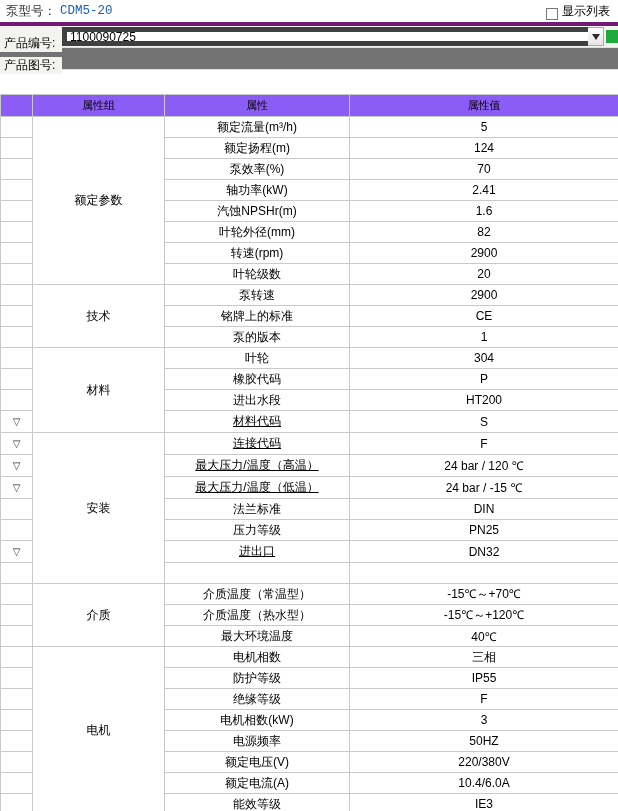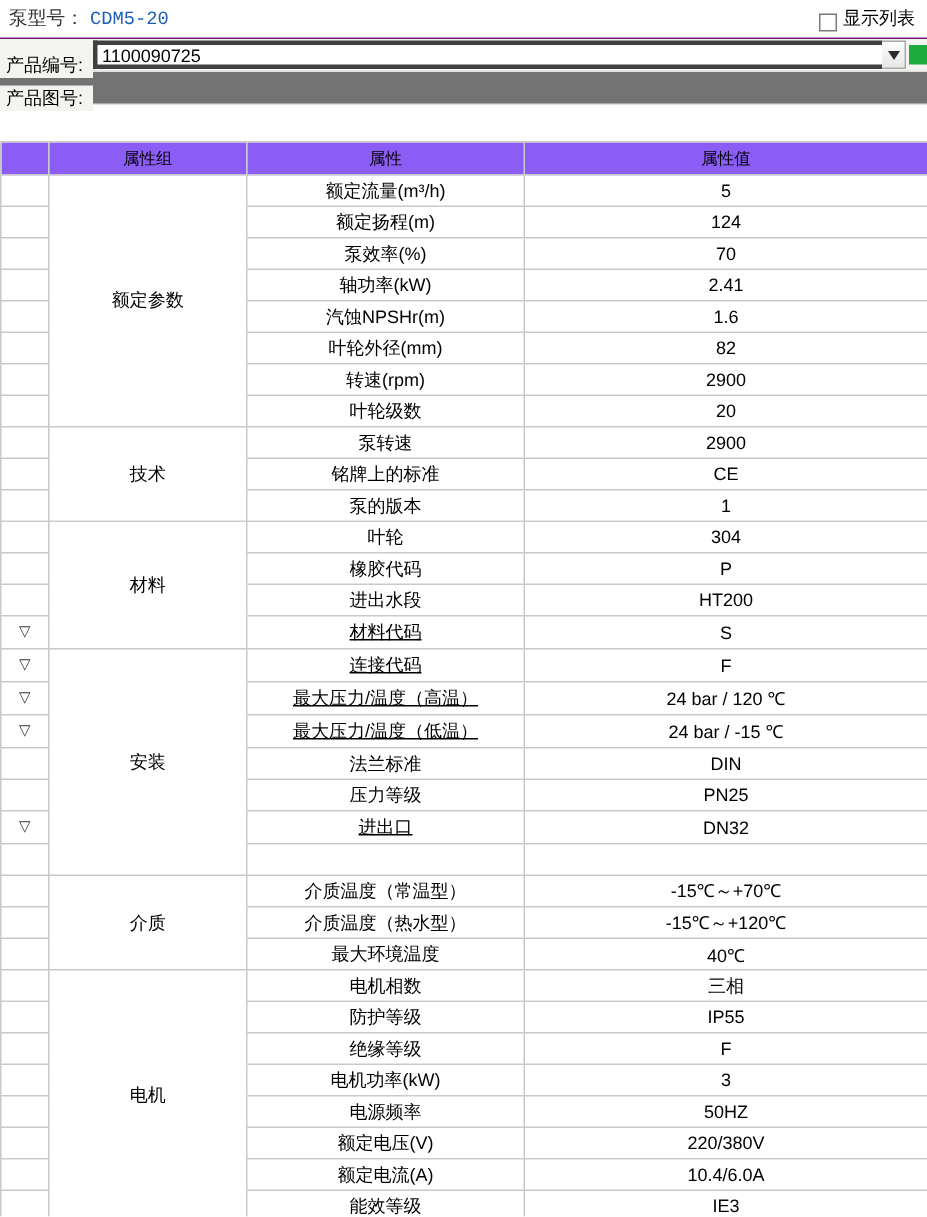--- a/index.html
+++ b/index.html
@@ -14,21 +14,21 @@
   }
   .page { width: 618px; height: 811px; position: relative; }
 
   
   .model-row {
     height: 26px;
     display: flex;
     align-items: center;
     padding: 0 8px 0 6px;
     background: #ffffff;
-    border-bottom: 1px solid #701a75;
+    border-bottom: 4px solid #701a75;
   }
   .model-label { color: #333; font-size: 12.5px; }
   .model-value { color: #1a5fb4; font-size: 12.5px; margin-left: 4px; font-family: Liberation Mono, monospace; }
   .model-spacer { flex: 1; }
   .chk-wrap { display: flex; align-items: flex-end; gap: 4px; }
   .chk {
     width: 12px; height: 12px;
     border: 1px solid #7a7a7a;
     background: #fff;
     display: inline-block;
@@ -48,21 +48,21 @@
     padding-left: 4px;
     font-size: 12px;
     color: #000;
     background: #f3f3f0;
     white-space: nowrap;
     margin-top: 13px;
   }
   .field-input {
     flex: 1;
     height: 19px;
-    border: 3px solid #404040;
+    border: 5px solid #404040;
     background: #fff;
     font-family: "Liberation Sans", sans-serif;
     font-size: 12px;
     padding: 0 3px;
     color: #000;
     outline: none;
   }
   .combo-wrap { flex: 1; display: flex; height: 19px; position: relative; }
   .combo-wrap .field-input { border-right: none; }
   .combo-btn {
@@ -338,21 +338,21 @@
             <td>防护等级</td>
             <td>IP55</td>
           </tr>
           <tr>
             <td class="marker"></td>
             <td>绝缘等级</td>
             <td>F</td>
           </tr>
           <tr>
             <td class="marker"></td>
-            <td>电机功率(kW)</td>
+            <td>电机相数(kW)</td>
             <td>3</td>
           </tr>
           <tr>
             <td class="marker"></td>
             <td>电源频率</td>
             <td>50HZ</td>
           </tr>
           <tr>
             <td class="marker"></td>
             <td>额定电压(V)</td>

